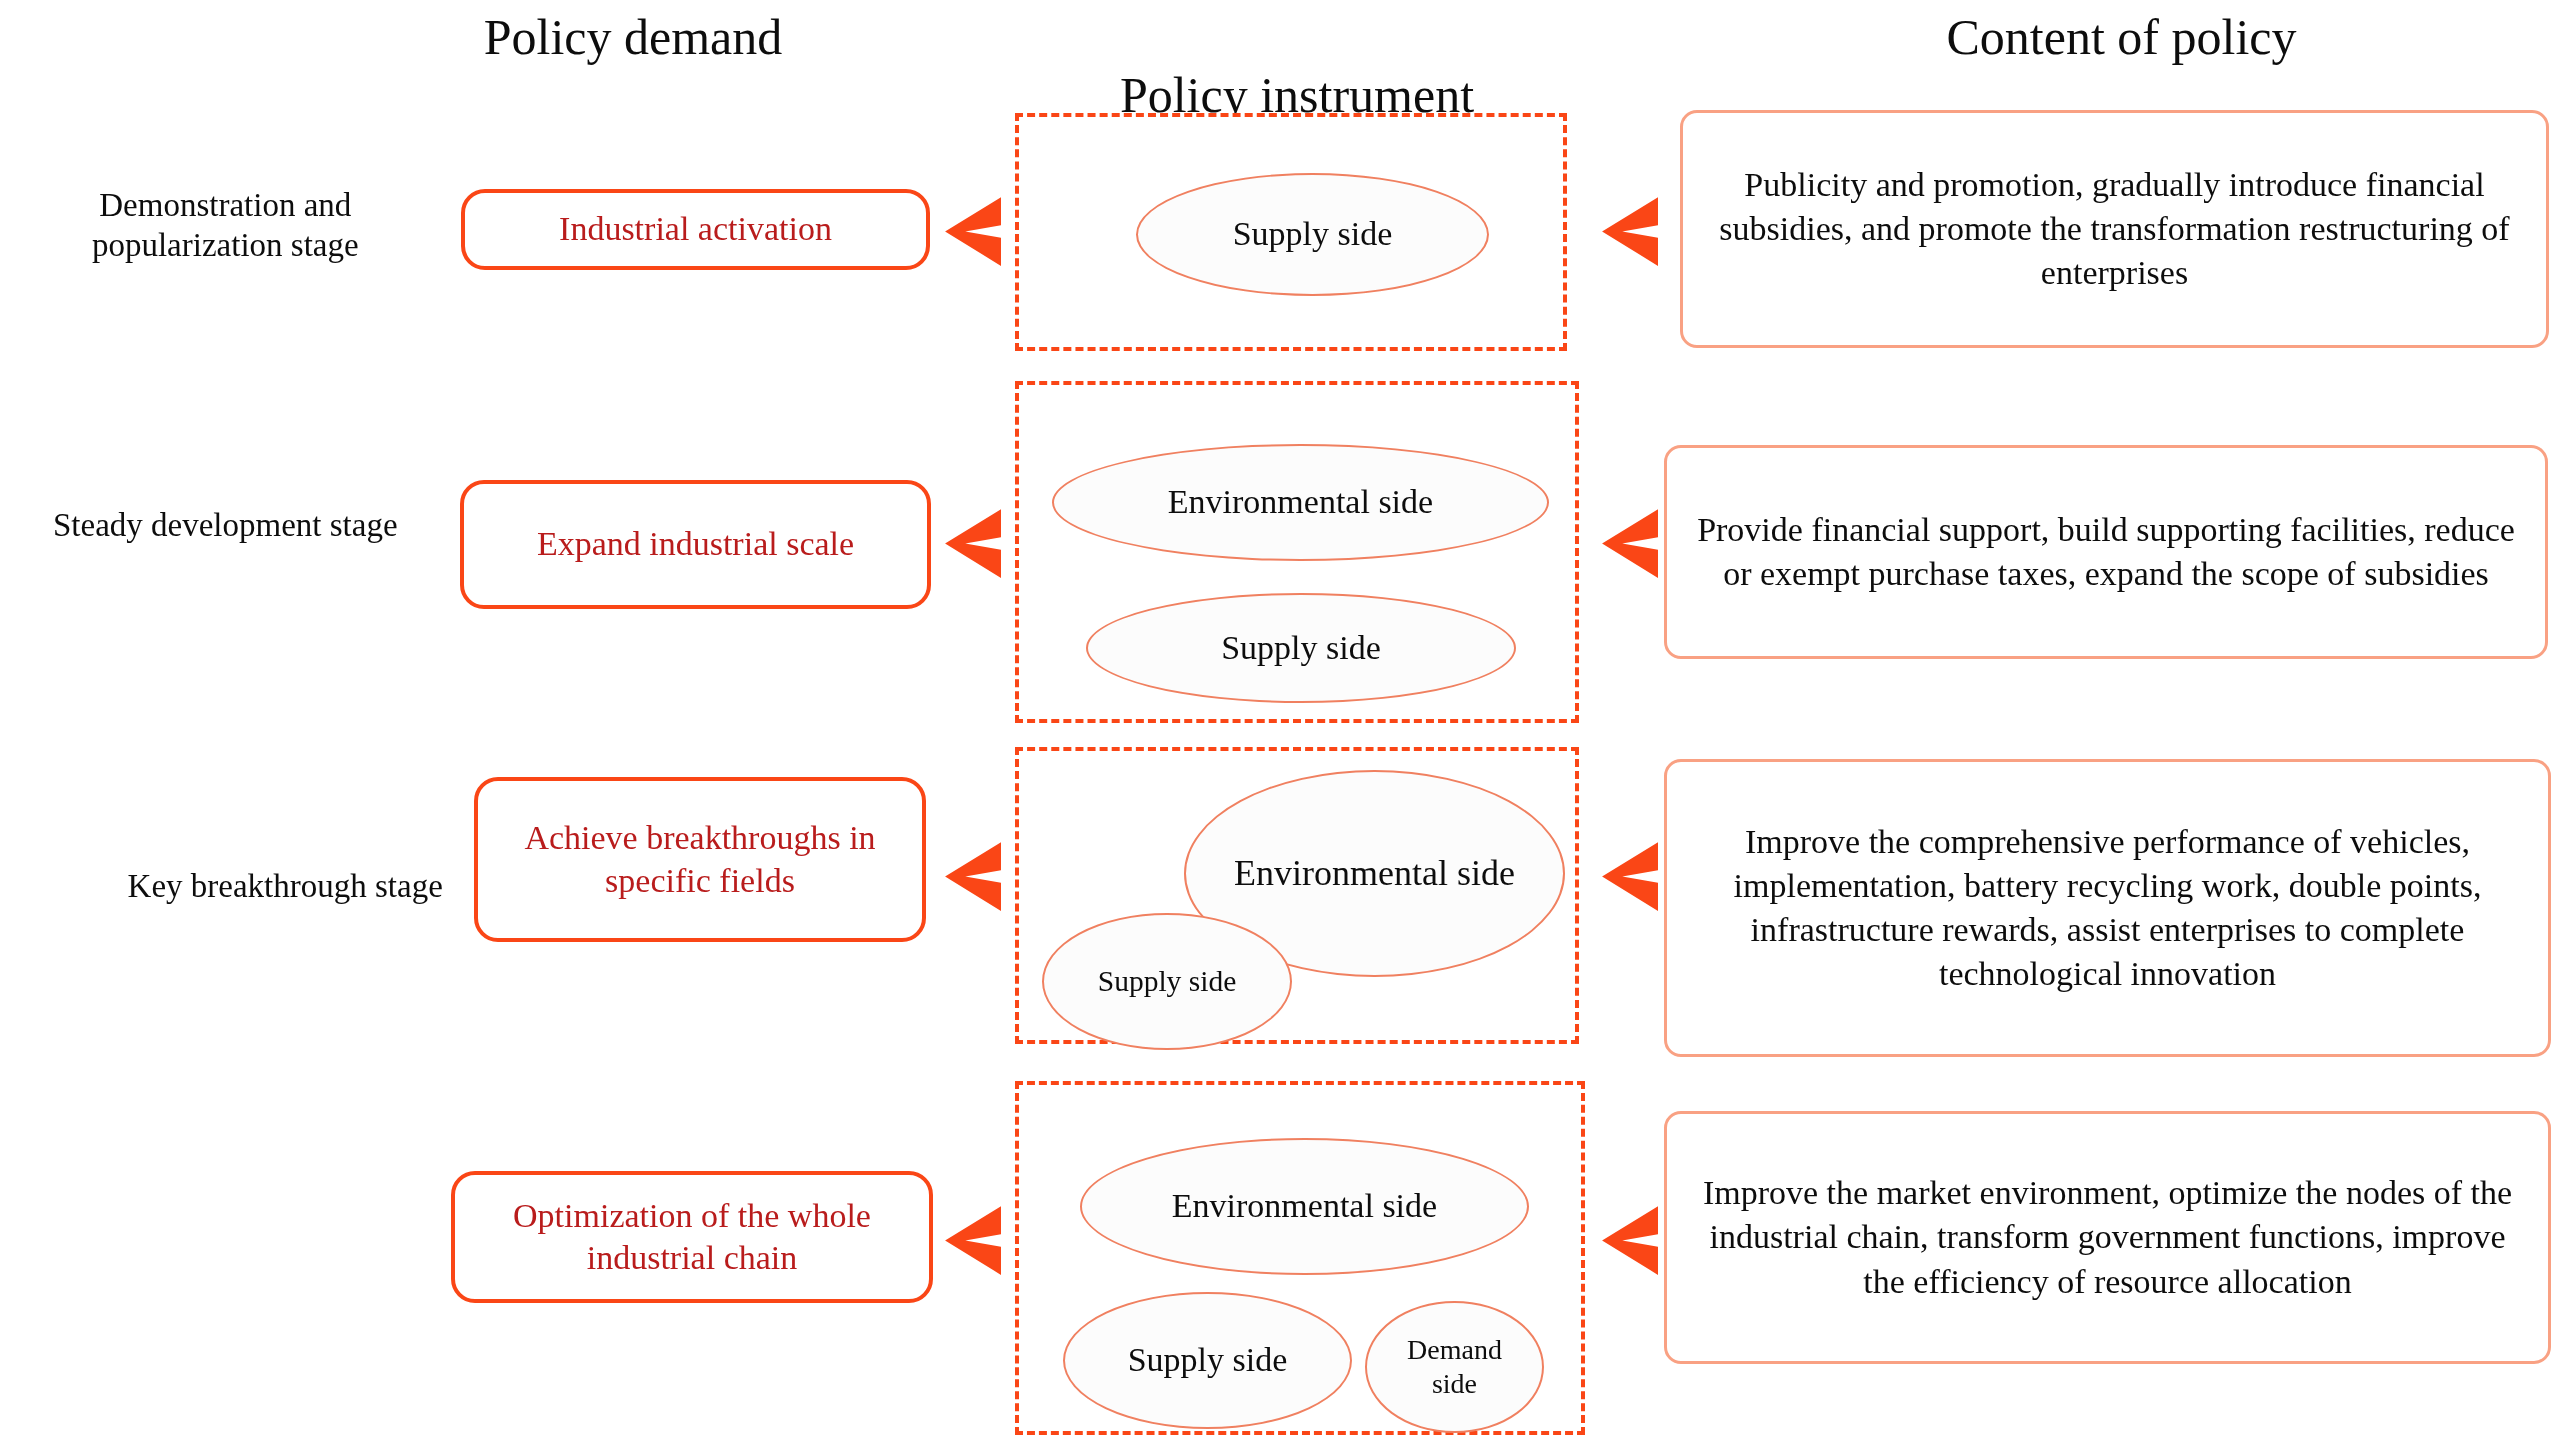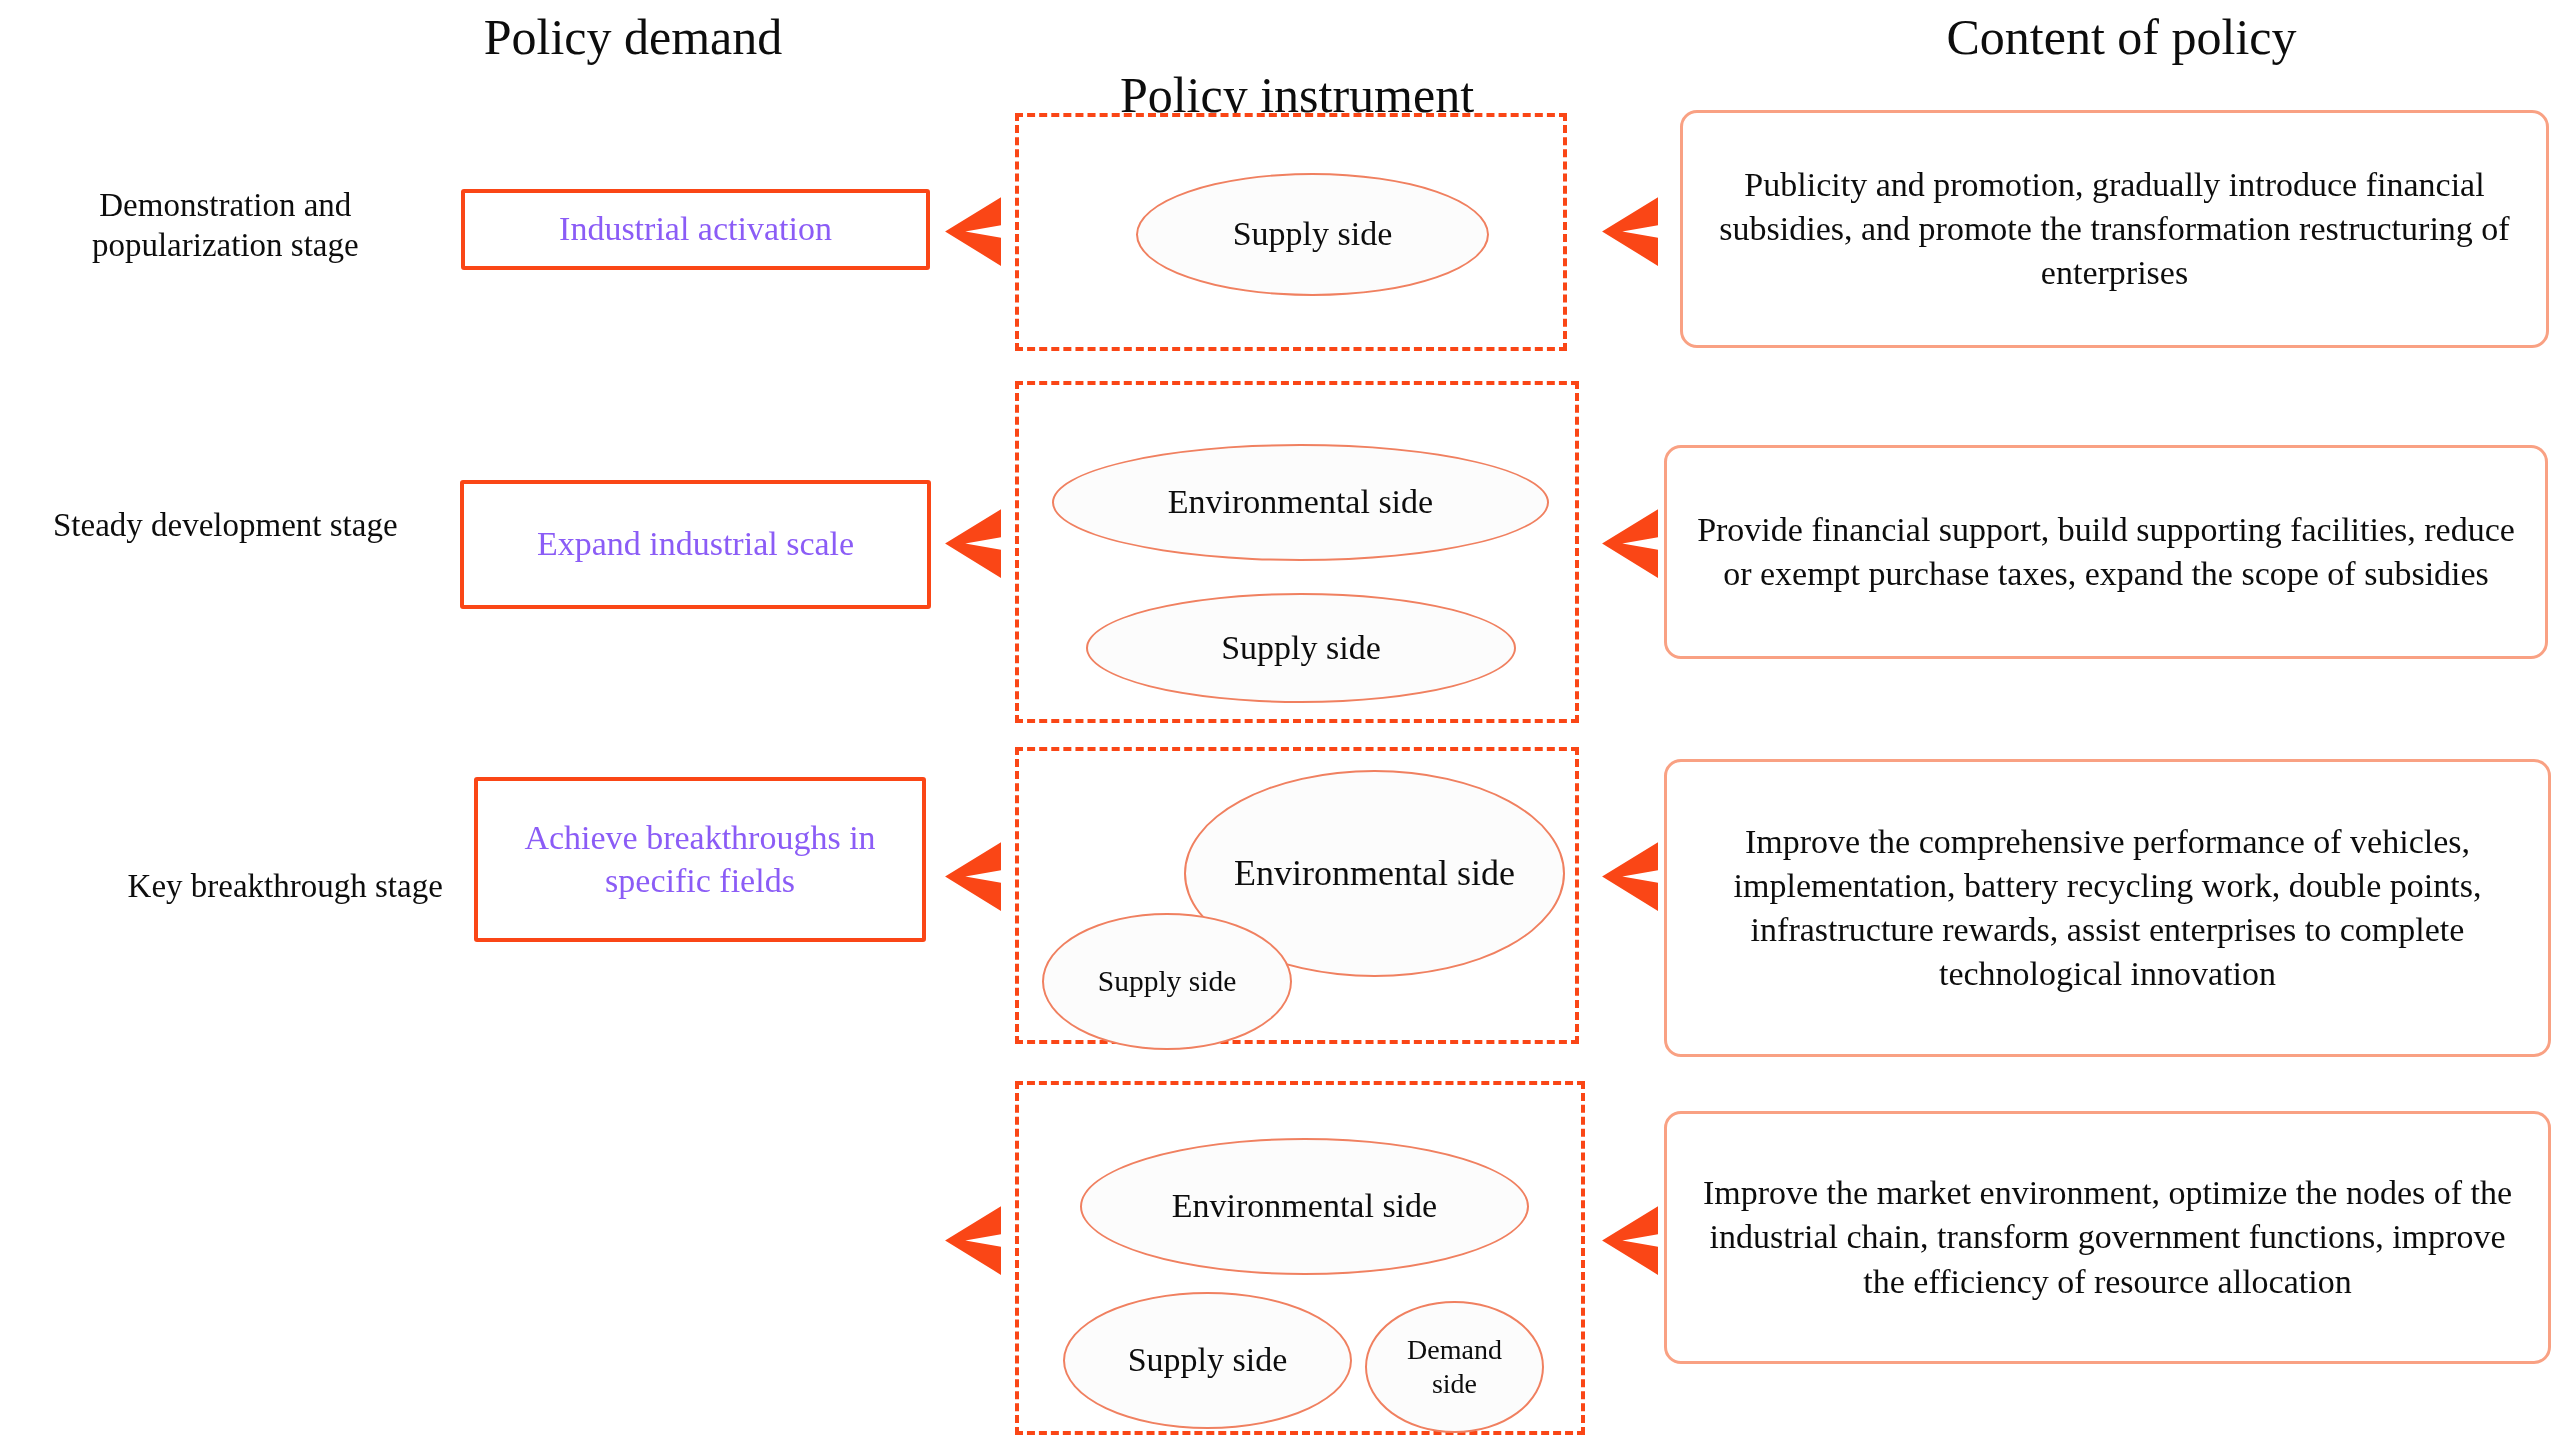--- a/index.html
+++ b/index.html
@@ -47,29 +47,29 @@
     text-align: center;
     width: 435px;
     left: 7.8px;
   }
 
   
   .demand-box {
     position: absolute;
     box-sizing: border-box;
     border: 4.7px solid #FA4616;
-    border-radius: 3px;
+    border-radius: 24px;
     background: #ffffff;
     display: flex;
     align-items: center;
     justify-content: center;
     text-align: center;
     font-size: 34px;
     line-height: 1.25;
-    color: #8b5cf6;
+    color: #b91c1c;
     padding: 3.1px 9.3px;
   }
 
   
   .instrument-box {
     position: absolute;
     box-sizing: border-box;
     border: 4.7px dashed #FA4616;
     background: #ffffff;
   }
@@ -185,20 +185,21 @@
 
   <div class="arrow" style="left:1599px; top:839px;">
     <svg viewBox="0 0 76 96" preserveAspectRatio="none">
       <polygon points="76,4 76,40 30,48 76,56 76,92 4,48" fill="#FA4616"></polygon>
     </svg>
   </div>
 
   <div class="content-box" style="left:1664px; top:759px; width:887px; height:298px;">Improve the comprehensive performance of vehicles, implementation, battery recycling work, double points, infrastructure rewards, assist enterprises to complete technological innovation</div>
 
 
+  <div class="demand-box" style="left:451px; top:1171px; width:482px; height:132px;">Optimization of the whole industrial chain</div>
 
   <div class="arrow" style="left:942px; top:1203px;">
     <svg viewBox="0 0 76 96" preserveAspectRatio="none">
       <polygon points="76,4 76,40 30,48 76,56 76,92 4,48" fill="#FA4616"></polygon>
     </svg>
   </div>
 
   <div class="instrument-box" style="left:1015px; top:1081px; width:570px; height:354px;">
     <div class="ellipse" style="left:61px; top:53px; width:449px; height:137px; font-size:34px;">Environmental side</div>
     <div class="ellipse" style="left:44px; top:207px; width:289px; height:137px; font-size:34px;">Supply side</div>

